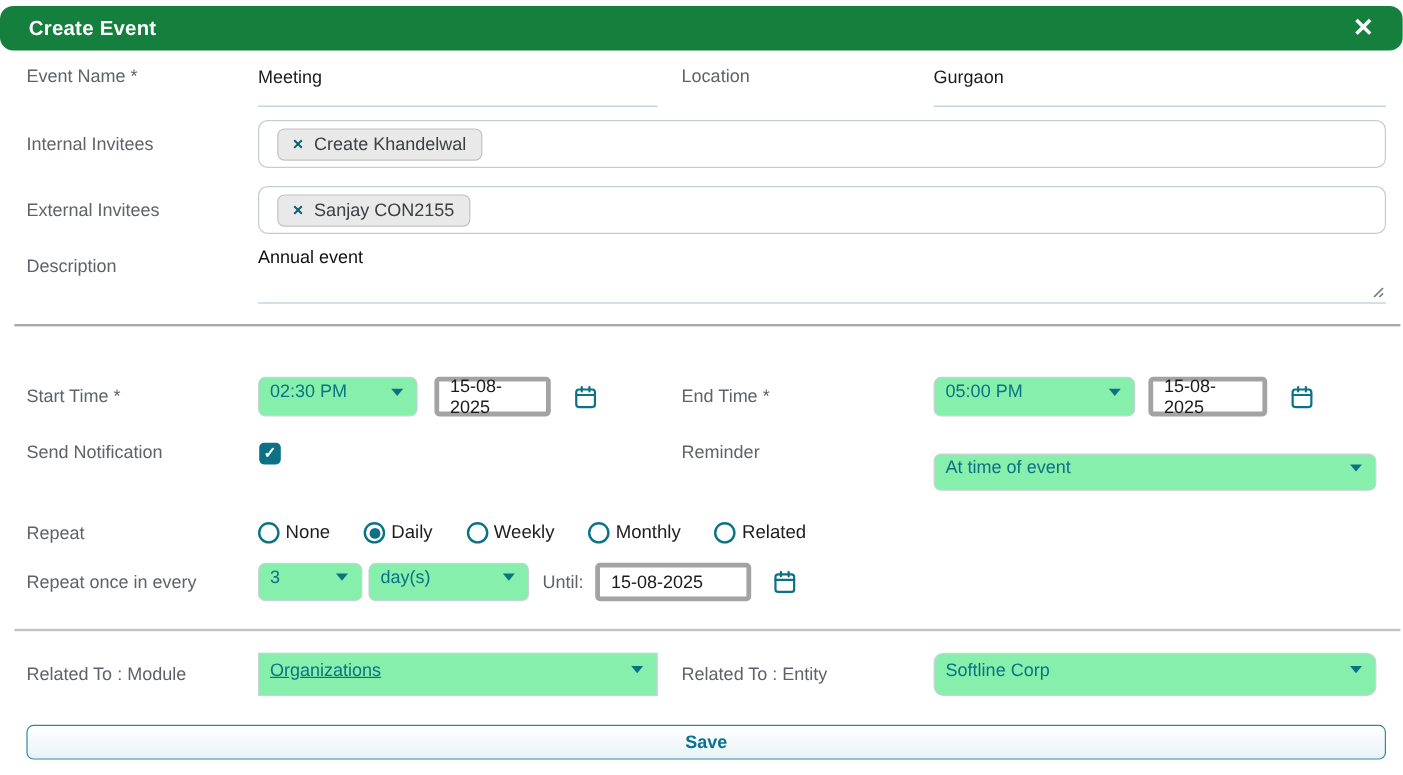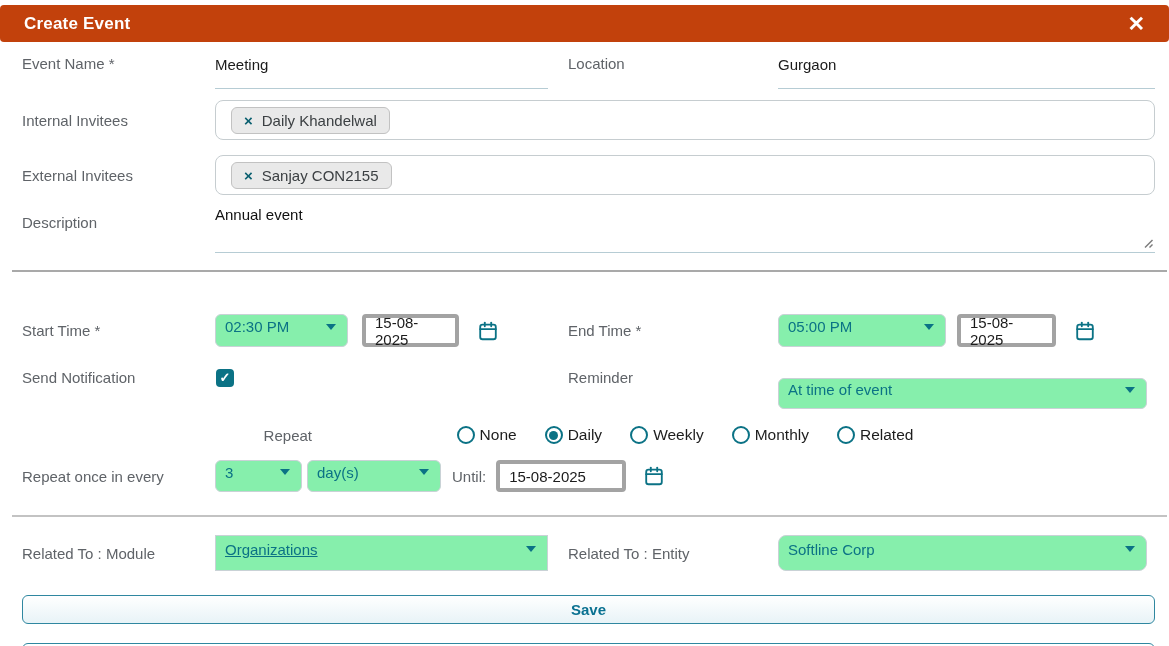--- a/index.html
+++ b/index.html
@@ -1,21 +1,21 @@
 <!DOCTYPE html>
 <html><head>
 <meta charset="utf-8">
 <style>
   * { margin:0; padding:0; box-sizing:border-box; }
   html,body { width:1169px; height:646px; background:#ffffff; overflow:hidden;
               font-family:"Liberation Sans", sans-serif; }
   .dialog { width:1169px; height:646px; background:#fff; }
 
   
-  .header { margin:5px 0 0 0; height:37px; background:#c2410c; border-radius:4px;
+  .header { margin:5px 0 0 0; height:37px; background:#15803d; border-radius:11px;
             display:flex; align-items:center; justify-content:space-between; padding:0 24px; }
   .title { color:#ffffff; font-size:17px; font-weight:bold; letter-spacing:.2px; }
   .close { color:#ffffff; font-size:21px; font-weight:bold; cursor:pointer; line-height:1; }
 
   .form { padding:0 14px 0 22px; }
   .row { display:flex; }
   .lbl { width:193px; flex-shrink:0; color:#5f6368; font-size:15px; }
   .lblr { width:210px; flex-shrink:0; color:#5f6368; font-size:15px; }
   .grow { flex:1; min-width:0; }
   .gap20 { width:20px; flex-shrink:0; }
@@ -62,21 +62,21 @@
   .date-l { width:97px; margin-right:18px; }
   .sel-time-r { width:168px; margin-right:11px; }
   .date-r { width:99px; margin-right:18px; }
 
   .rnotif { margin-top:15px; align-items:center; height:31px; }
   .checkbox { width:18px; height:18px; background:#0b7285; border-radius:4px; color:#fff;
               font-size:13px; font-weight:bold; display:flex; align-items:center;
               justify-content:center; cursor:pointer; margin-left:1px; }
   .sel-rem { height:31px; margin-right:8px;margin-top:32px; }
 
-  .rrepeat { margin-top:31px; align-items:center; height:22px;justify-content:center; }
+  .rrepeat { margin-top:40px; align-items:center; height:22px; }
   .radios { display:flex; gap:28px; align-items:center; }
   .radio { display:flex; align-items:center; gap:5px; font-size:15.5px; color:#1d1d1d; cursor:pointer; }
   .rb { width:18px; height:18px; border:2px solid #0b7285; border-radius:50%;
         position:relative; flex-shrink:0; }
   .rb.checked::after { content:""; position:absolute; inset:2.5px; background:#0b7285; border-radius:50%; }
 
   .revery { margin-top:14px; align-items:center; height:32px; }
   .sel-int { width:87px; height:32px; margin-right:5px; }
   .sel-unit { width:134px; height:32px; }
   .until { color:#5f6368; font-size:15px; margin:0 10px 0 11px; }
@@ -113,21 +113,21 @@
       <div class="ufield grow">
         <span>Gurgaon</span>
       </div>
     </div>
 
     <div class="row rbox">
       <span class="lbl">Internal Invitees</span>
       <div class="chipbox grow">
         <span class="chip">
           <span class="chip-x">×</span>
-          <span class="chip-t">Daily Khandelwal</span>
+          <span class="chip-t">Create Khandelwal</span>
         </span>
       </div>
     </div>
 
     <div class="row rbox2">
       <span class="lbl">External Invitees</span>
       <div class="chipbox grow">
         <span class="chip">
           <span class="chip-x">×</span>
           <span class="chip-t">Sanjay CON2155</span>

